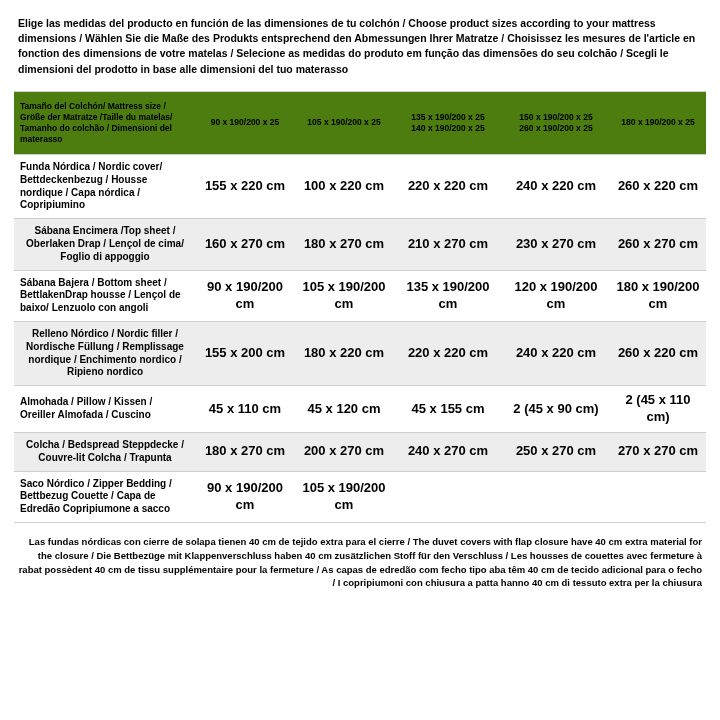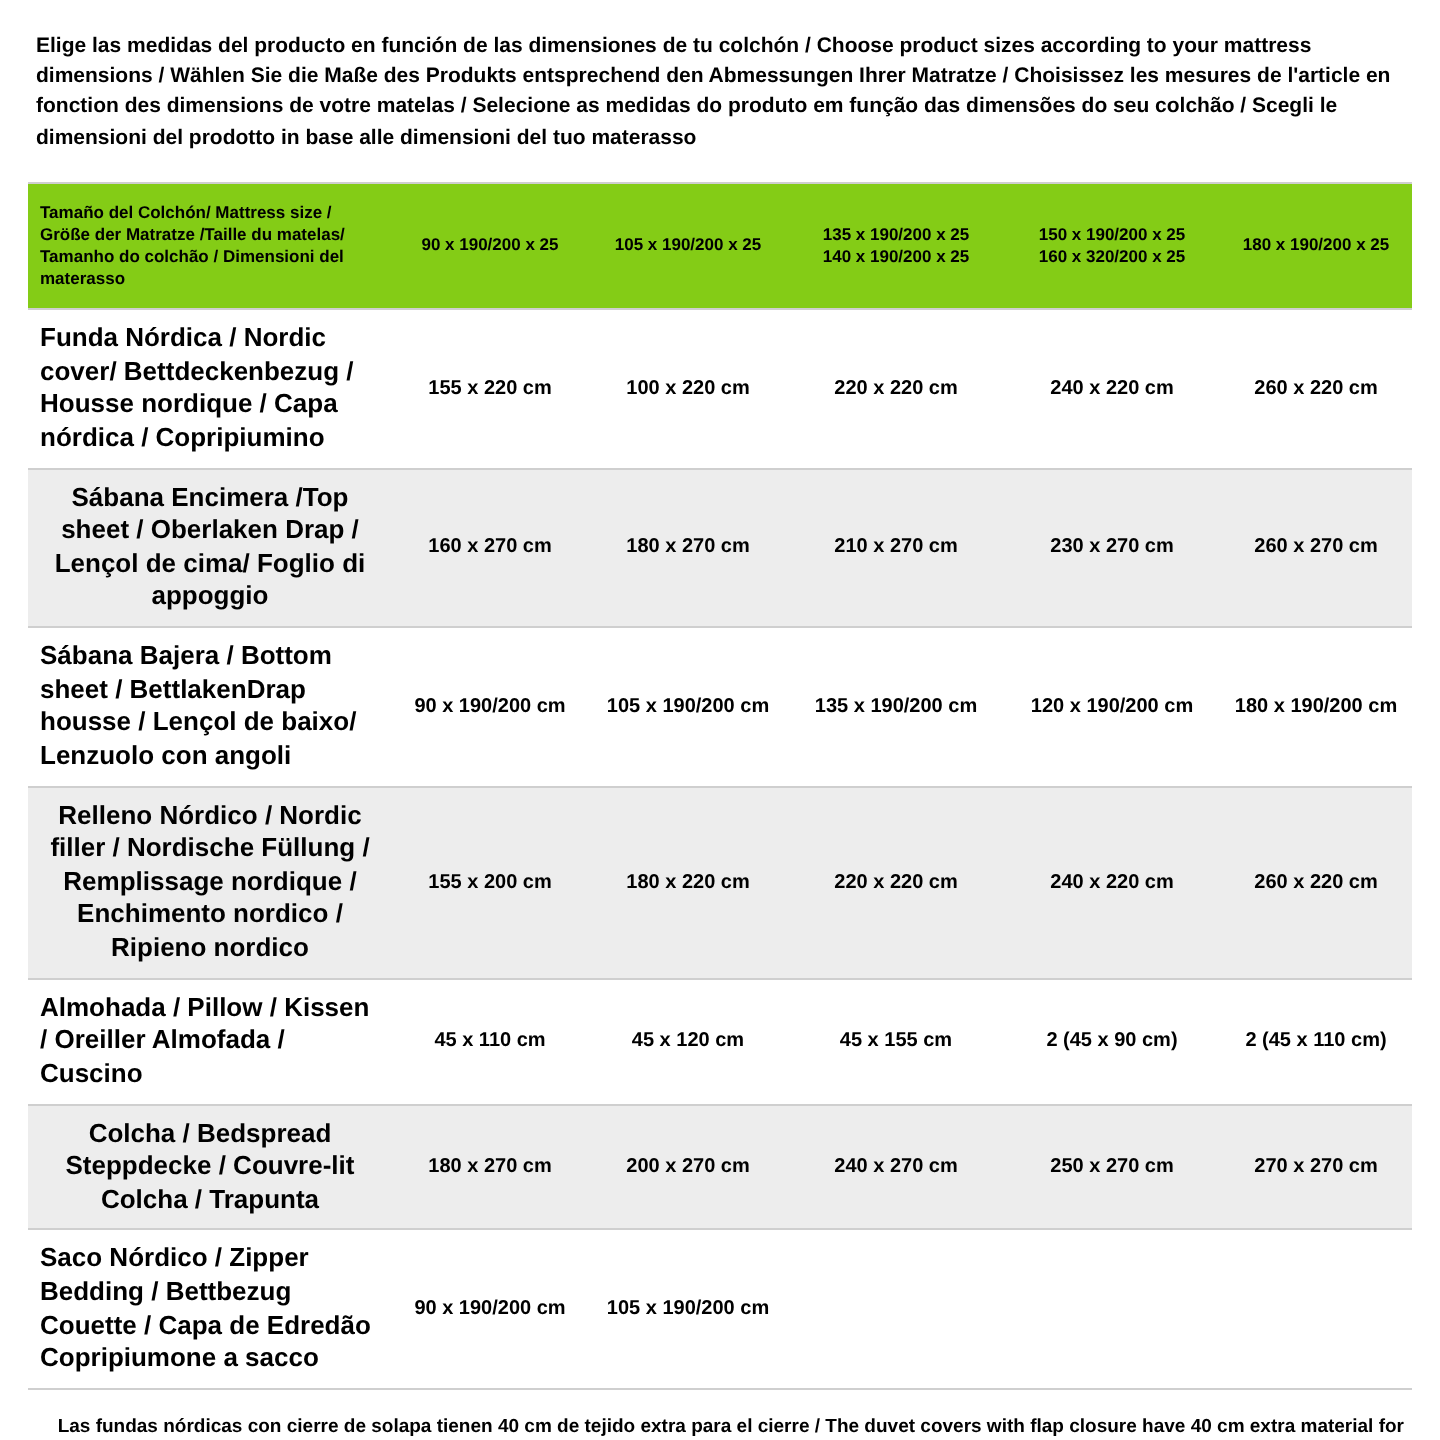--- a/index.html
+++ b/index.html
@@ -43,39 +43,39 @@
   }
   tr.band-shaded td {
     background: #ededed;
     text-align: center;
   }
   tr.band-plain td {
     background: #ffffff;
   }
   td.rowlabel {
     font-weight: bold;
-    font-size: 13px;
+    font-size: 10px;
     line-height: 1.28;
     text-align: left;
     width: 180px;
     padding-left: 8px;
   }
   td.val {
     text-align: center;
     font-weight: bold;
-    font-size: 10px;
+    font-size: 13px;
     line-height: 1.3;
   }
   tr.header-row td.rowlabel,
   tr.header-row td.val {
     font-size: 8.5px;
     line-height: 1.3;
   }
   tr.header-row td {
-    background: #84cc16;
+    background: #4d7c0f;
     padding-top: 9px;
     padding-bottom: 9px;
     border-top: 1px solid #cfcfcf;
     border-bottom: 1px solid #cfcfcf;
   }
   .footnote {
     margin-top: 12px;
     font-size: 9.5px;
     line-height: 1.45;
     font-weight: bold;
@@ -100,21 +100,21 @@
       <col style="width:96px">
     </colgroup>
     <tbody>
       <tr class="header-row">
         <td class="rowlabel">Tamaño del Colchón/ Mattress size / Größe der Matratze /Taille du matelas/ Tamanho do colchão / Dimensioni del materasso</td>
         <td class="val">90 x 190/200 x 25</td>
         <td class="val">105 x 190/200 x 25</td>
         <td class="val" style="white-space:pre-line">135 x 190/200 x 25
 140 x 190/200 x 25</td>
         <td class="val" style="white-space:pre-line">150 x 190/200 x 25
-160 x 320/200 x 25</td>
+260 x 190/200 x 25</td>
         <td class="val">180 x 190/200 x 25</td>
       </tr>
 
       <tr class="band-plain">
         <td class="rowlabel">Funda Nórdica /  Nordic cover/ Bettdeckenbezug / Housse nordique / Capa nórdica / Copripiumino</td>
         <td class="val">155 x 220 cm</td>
         <td class="val">100 x 220 cm</td>
         <td class="val">220 x 220 cm</td>
         <td class="val">240 x 220 cm</td>
         <td class="val">260 x 220 cm</td>

